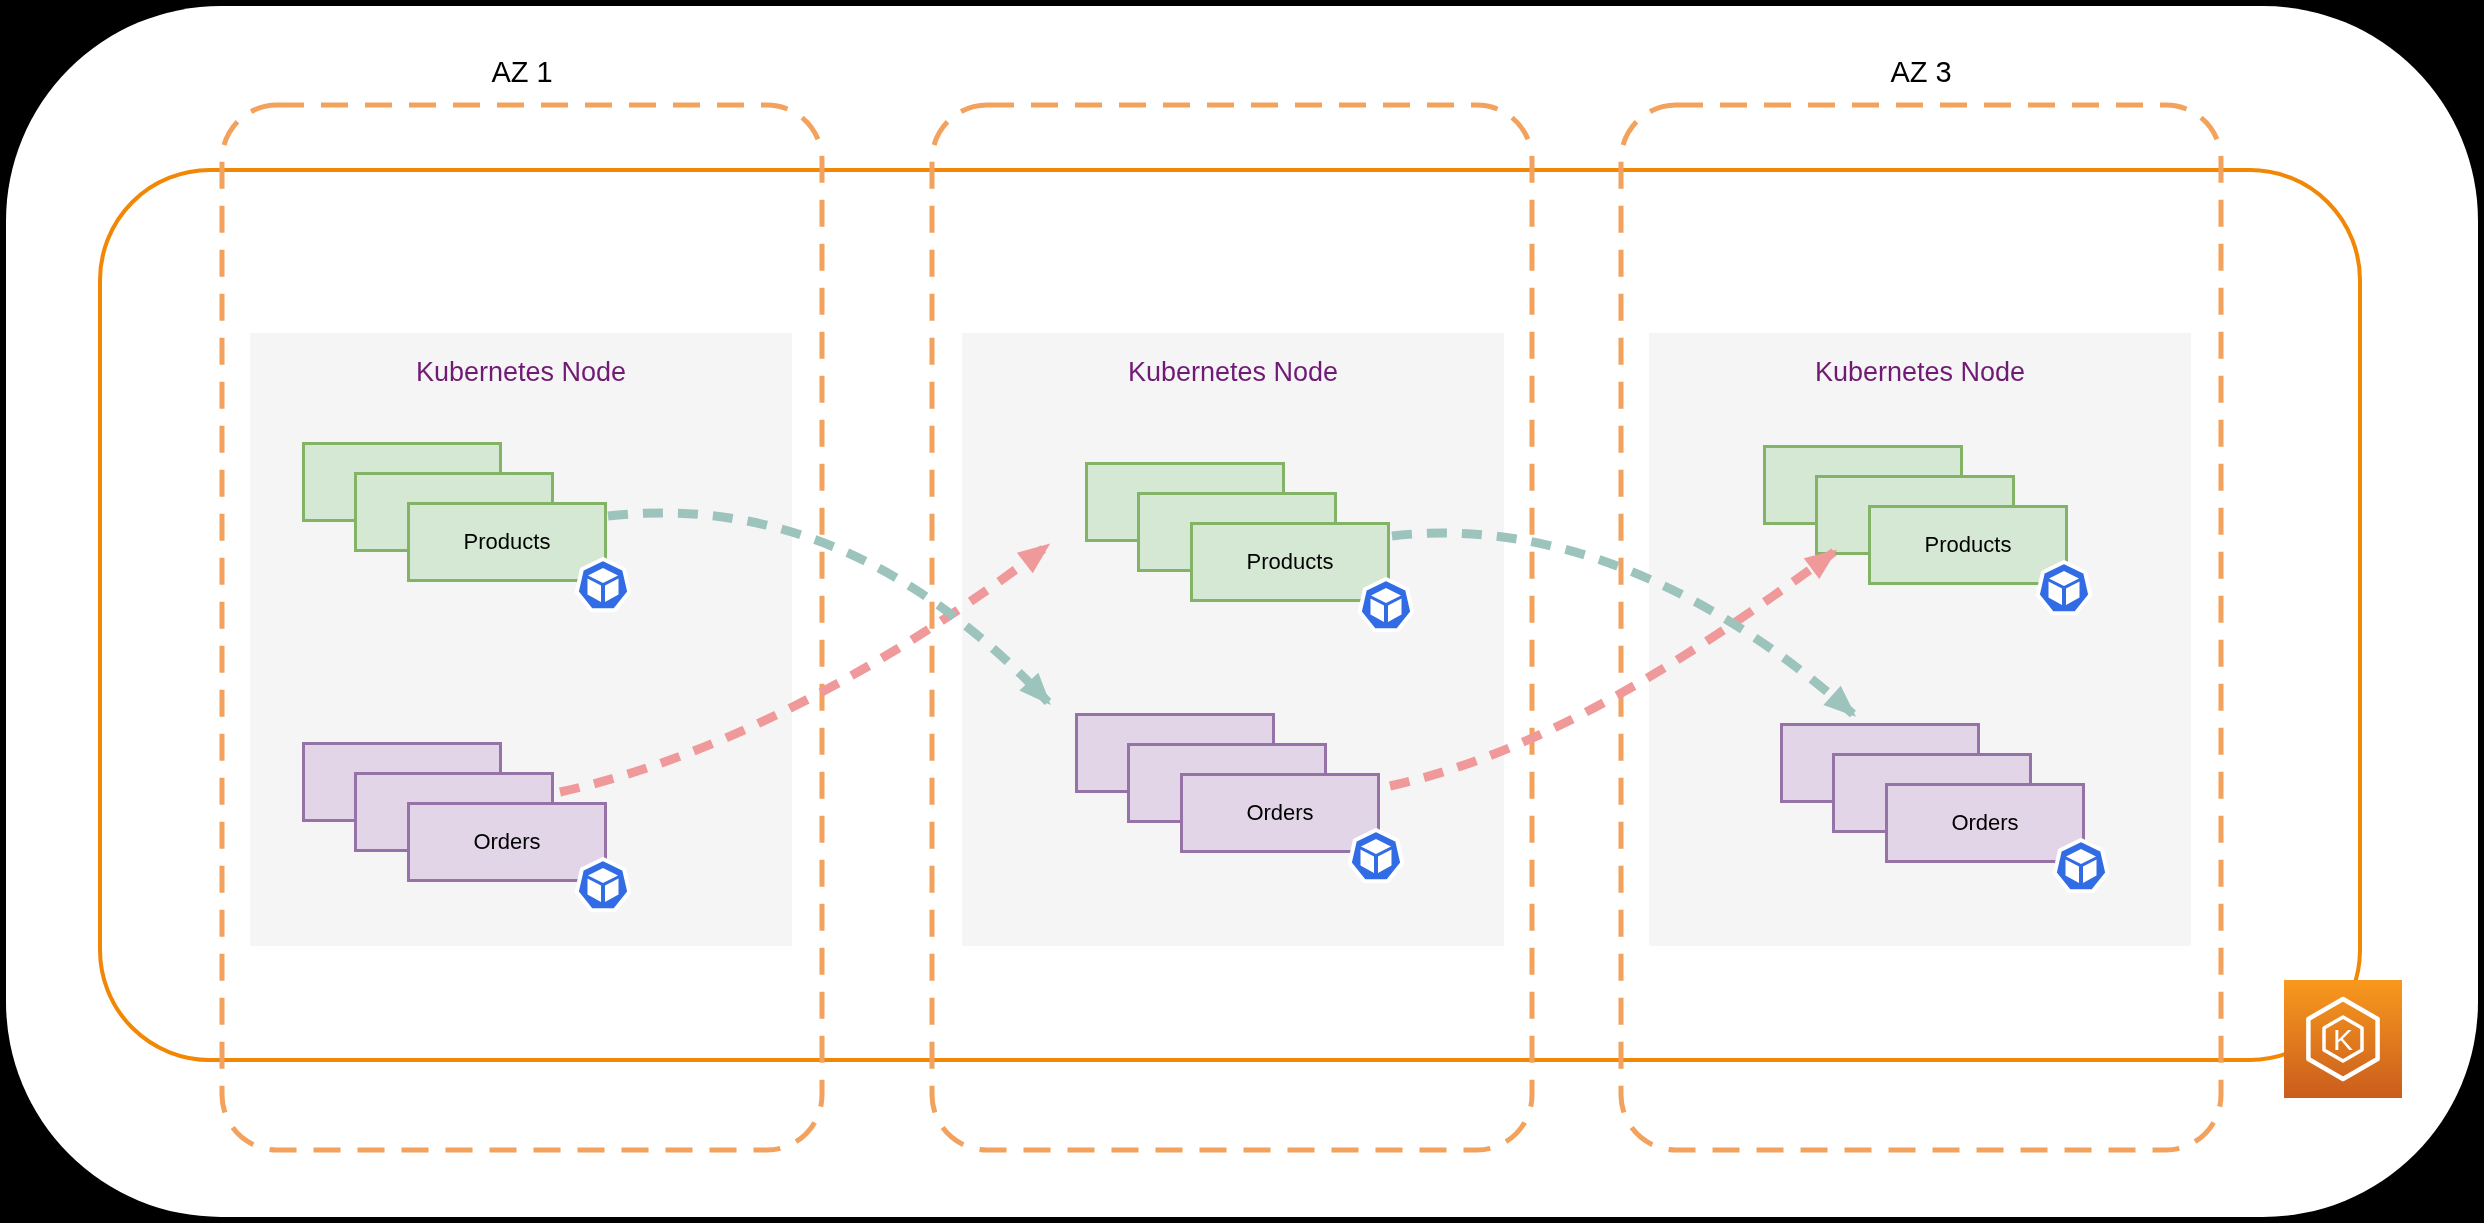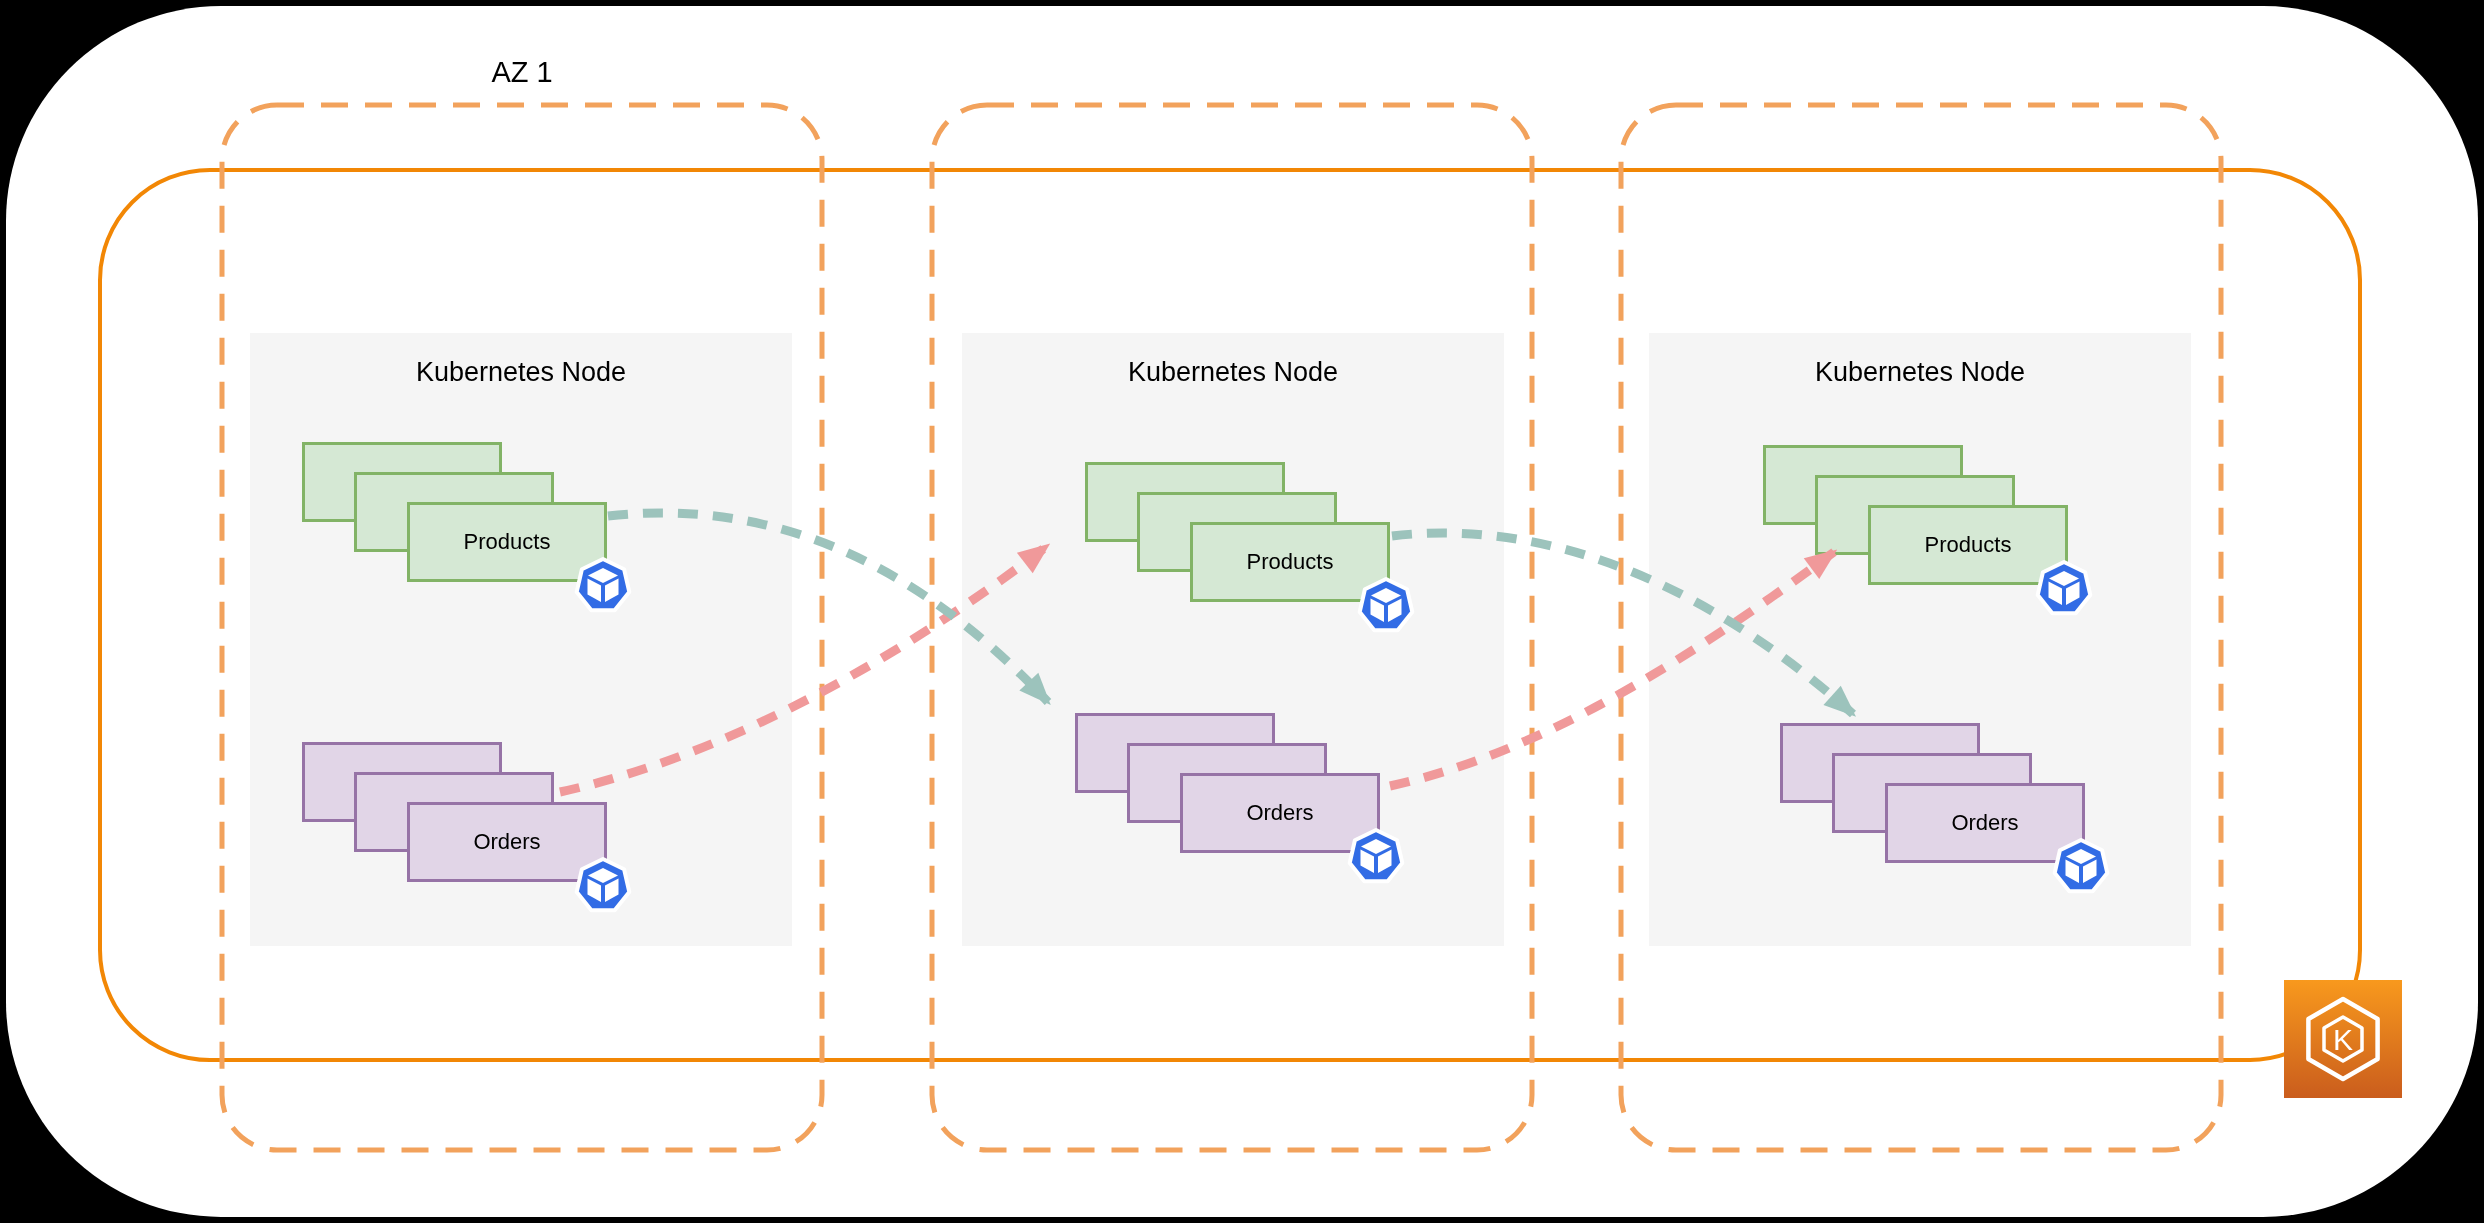--- a/index.html
+++ b/index.html
@@ -1,40 +1,41 @@
 <!DOCTYPE html>
 <html style="--page-bg: #000000; --canvas-bg: #ffffff; --az-border: #f2a25c; --cluster-border: #f28705; --node-fill: #f5f5f5; --products-fill: #d5e8d4; --products-border: #82b366; --orders-fill: #e1d5e7; --orders-border: #9673a6; --pod-icon-blue: #326ce5; --teal-arrow: #9cc3bc; --salmon-arrow: #f0999a; --eks-gradient-top: #f8991d; --eks-gradient-bottom: #ca5d1d;"><head>
 <meta charset="utf-8">
 <style>
   html,body{margin:0;padding:0;background:var(--page-bg,#000);}
   body{width:2484px;height:1223px;overflow:hidden;font-family:"Liberation Sans",sans-serif;}
   #page{position:relative;width:2484px;height:1223px;background:var(--page-bg,#000);padding-left:10px;}
   #canvas{position:absolute;left:6px;top:6px;width:2472px;height:1211px;border-radius:215px;background:var(--canvas-bg,#fff);}
   .az-label{position:absolute;width:600px;height:38px;top:56px;text-align:center;font-size:29px;color:#000;}
   .node{position:absolute;width:542px;height:613px;background:var(--node-fill,#f5f5f5);}
-  .node-title{position:absolute;top:24px;left:0;width:100%;text-align:center;font-size:27px;color:#000000;}
+  .node-title{position:absolute;top:24px;left:0;width:100%;text-align:center;font-size:27px;color:#701a75;}
   .stack{position:absolute;width:340px;height:205px;}
   .pod-box{position:absolute;width:200px;height:80px;box-sizing:border-box;border:3px solid;}
   .pod-box.back{left:0;top:0;}
   .pod-box.middle{left:52px;top:30px;}
   .pod-box.front{left:105px;top:60px;}
   .products .pod-box{background:var(--products-fill,#d5e8d4);border-color:var(--products-border,#82b366);}
   .orders .pod-box{background:var(--orders-fill,#e1d5e7);border-color:var(--orders-border,#9673a6);}
   .pod-label{position:absolute;left:105px;top:60px;width:200px;height:80px;line-height:80px;text-align:center;font-size:22px;color:#000;}
   .pod-icon{position:absolute;left:270px;top:112px;width:62px;height:62px;}
   #lines{position:absolute;left:0;top:0;width:2484px;height:1223px;pointer-events:none;z-index:5;}
   #eks-icon{position:absolute;left:2284px;top:980px;width:118px;height:118px;z-index:6;}
 </style>
 </head>
 <body>
 
 <div id="page">
   <div id="canvas"></div>
 
   <div class="az-label" style="left:222px">AZ 1</div>
+  <div class="az-label" style="left:1621px">AZ 3</div>
 
   <div class="node" style="left:250px;top:333px">
     <div class="node-title">Kubernetes Node</div>
   </div>
   <div class="node" style="left:962px;top:333px">
     <div class="node-title">Kubernetes Node</div>
   </div>
   <div class="node" style="left:1649px;top:333px">
     <div class="node-title">Kubernetes Node</div>
   </div>

